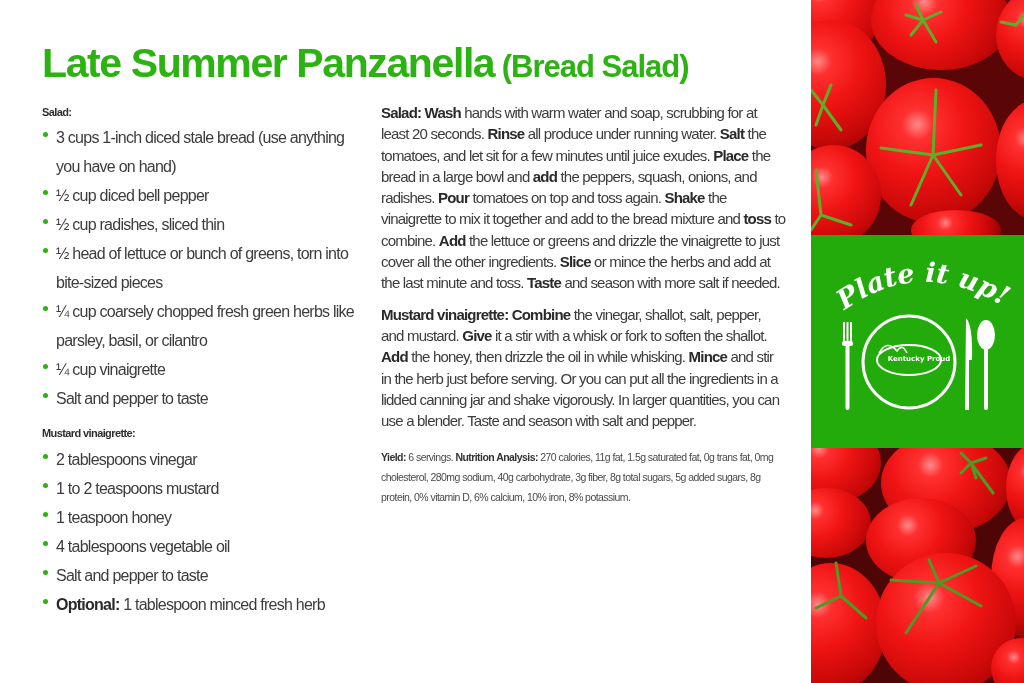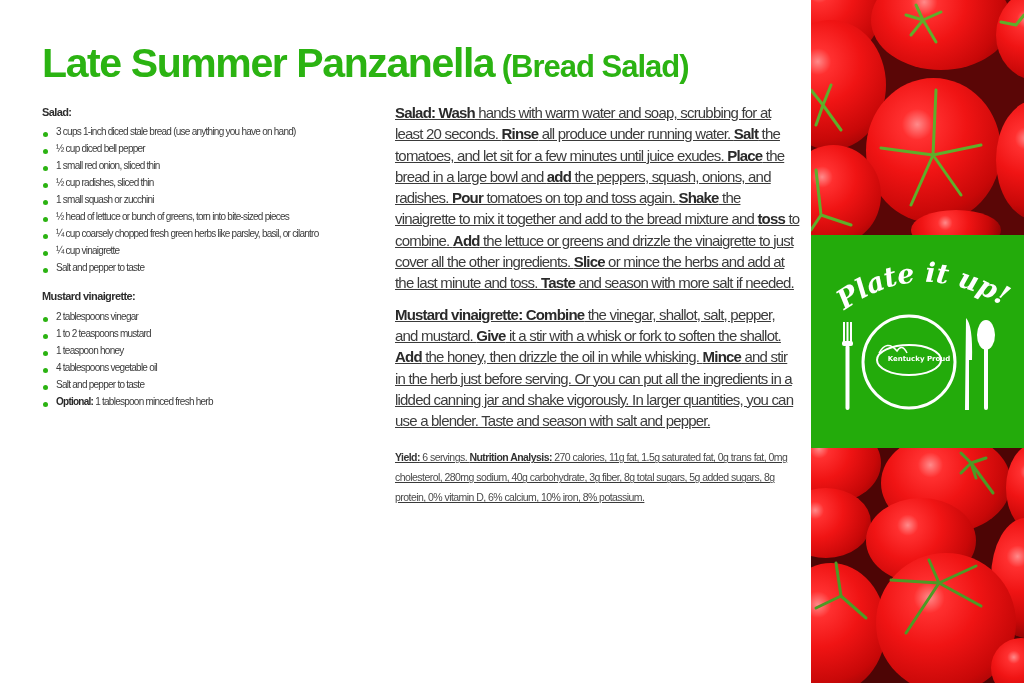--- a/index.html
+++ b/index.html
@@ -13,29 +13,29 @@
   .title {
     position:absolute; left:42px; top:40px; margin:0;
     font-family: "Liberation Sans", sans-serif;
     font-weight:700; color:#2bb312; white-space:nowrap;
     letter-spacing:-1.4px;
   }
   .title .main { font-size:41px; }
   .title .sub { font-size:31px; letter-spacing:-1px; }
 
   .col-left { position:absolute; left:42px; top:102px; width:320px; }
-  .col-right { position:absolute; left:395px; top:102px; width:405px;text-decoration:underline; }
+  .col-right { position:absolute; left:381px; top:102px; width:405px; }
 
   .section-head {
     font-weight:700; font-size:11px; color:#2e2e2e; line-height:21.3px;
     letter-spacing:-0.6px;
   }
   ul.ing { list-style:none; margin:0; padding:0; }
   ul.ing li {
-    position:relative; padding-left:14px; font-size:10px; line-height:17px;
+    position:relative; padding-left:14px; font-size:16px; line-height:29px;
     letter-spacing:-0.75px; color:#3c3c3c;
   }
   ul.ing li::before {
     content:""; position:absolute; left:1px; top:9px; width:5px; height:5px;
     border-radius:50%; background:#2bb312;
   }
   ul.ing li b { color:#2a2a2a; }
   .gap { height:10px; }
 
   .para {
@@ -67,23 +67,21 @@
   <h1 class="title">
     <span class="main">Late Summer Panzanella</span>
     <span class="sub">(Bread Salad)</span>
   </h1>
 
   <div class="col-left">
     <div class="section-head">Salad:</div>
     <ul class="ing" id="salad-list">
         <li><span>3 cups 1-inch diced stale bread (use anything you have on hand)</span></li>
         <li><span>½ cup diced bell pepper</span></li>
-        <li><span>1 small red onion, sliced thin</span></li>
         <li><span>½ cup radishes, sliced thin</span></li>
-        <li><span>1 small squash or zucchini</span></li>
         <li><span>½ head of lettuce or bunch of greens, torn into bite-sized pieces</span></li>
         <li><span>¼ cup coarsely chopped fresh green herbs like parsley, basil, or cilantro</span></li>
         <li><span>¼ cup vinaigrette</span></li>
         <li><span>Salt and pepper to taste</span></li>
       </ul>
     <div class="gap"></div>
     <div class="section-head">Mustard vinaigrette:</div>
     <ul class="ing" id="vin-list">
         <li><span>2 tablespoons vinegar</span></li>
         <li><span>1 to 2 teaspoons mustard</span></li>

